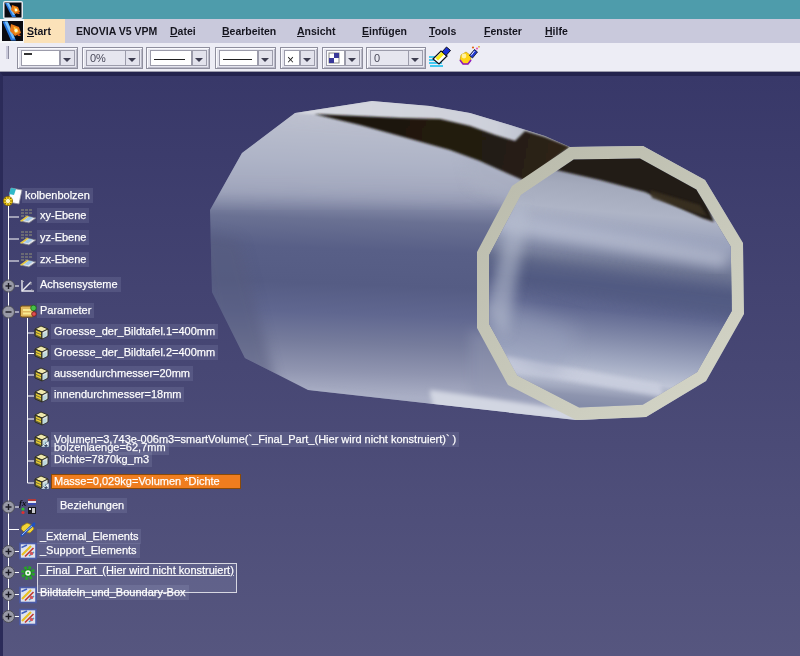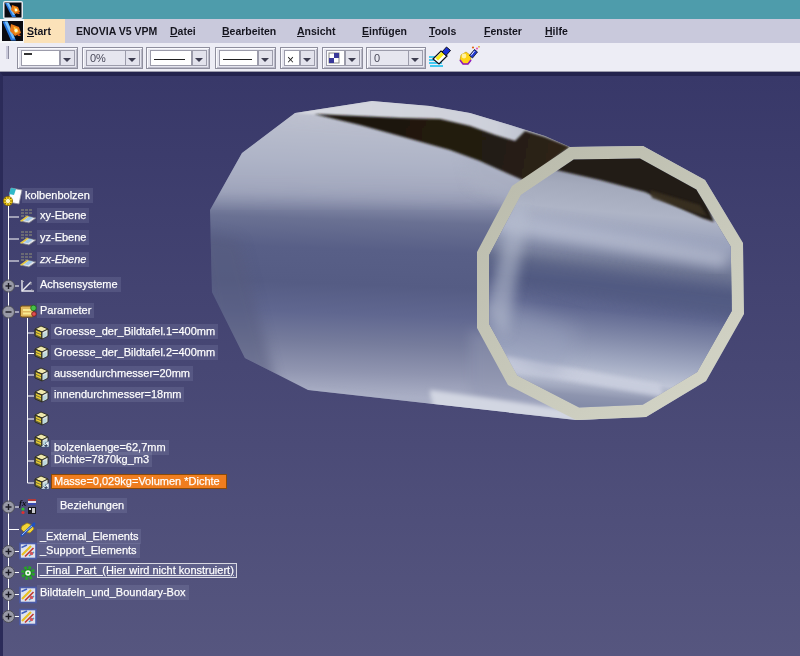--- a/index.html
+++ b/index.html
@@ -20,22 +20,22 @@
   .combo .btn{position:absolute;right:2px;top:2px;bottom:2px;width:13px;background:#e2e2ec;
       border:1px solid #9c9cab;}
   .combo .btn:after{content:"";position:absolute;left:2px;top:7px;
       border-left:4px solid transparent;border-right:4px solid transparent;border-top:4px solid #3c3c50;}
   .vp{position:absolute;left:0;top:72px;width:800px;height:584px;
       background:linear-gradient(#383869,#56567f);
       border-top:4px solid #23234d;border-left:3px solid #2b2b59;box-sizing:border-box;}
   .tree{position:absolute;left:-3px;top:-76px;width:800px;height:660px;font-size:11px;color:#fff;-webkit-text-stroke:0.25px rgba(255,255,255,0.85);}
   .trow{position:absolute;white-space:pre;}
   .lbl{background:rgba(196,202,235,0.13);padding:1px 3px 2px 3px;}
-  .lbl.mas{background:#ef7d1f;border:1px solid #8a4a08;padding:0 6px 1px 2px;}
-  .lbl.sel{border:1px solid rgba(255,255,255,0.75);padding:0 2px 1px 2px;}
+  .lbl.mas{background:#ef7d1f;border:1px solid #8a4a08;padding:0 20px 1px 2px;}
+  .lbl.sel{border:1px solid rgba(255,255,255,0.75);padding:0 2px 16px 2px;}
   .lbl u{text-decoration:underline;}
 </style>
 </head>
 <body>
 <div id="app">
   <div class="titlebar">
     <svg style="position:absolute;left:3px;top:1px;" width="20" height="18" viewBox="0 0 20 18">
       <rect x="0" y="0" width="20" height="18" rx="2" fill="#e8ecf2"></rect>
       <rect x="1.5" y="1.5" width="17" height="15" fill="#0a0a10"></rect>
       <polygon points="2,2 6,2 13,16 9,16" fill="#2878e0"></polygon>
@@ -361,21 +361,21 @@
             <rect x="2" y="4" width="3" height="2"></rect>
             <rect x="6" y="4" width="3" height="2"></rect>
             <rect x="10" y="4" width="3" height="2"></rect>
             <rect x="2" y="7" width="3" height="2"></rect>
             <rect x="6" y="7" width="3" height="2"></rect>
           </g>
 <polygon points="1,13 8,8 17,10 10,15" fill="#dfe2ea" stroke="#74747e" stroke-width="0.8"></polygon>
 <polygon points="1,13 8,8 10,8.5 3,13.5" fill="#e8c838"></polygon>
 <polygon points="5,12.2 10,8.7 14,9.6 9,13.2" fill="#9fc8e8"></polygon>
         </svg>
-<div class="trow" style="left:37px;top:253px;font-style:italic;"><span class="lbl">zx-Ebene</span></div>
+<div class="trow" style="left:37px;top:253px;"><span class="lbl">zx-Ebene</span></div>
 <svg style="position:absolute;left:19px;top:277px;" width="18" height="18" viewBox="0 0 18 18">
 <g stroke="#e8e8ee" stroke-width="1.4" fill="none">
             <path d="M3 3 L3 14 L15 14"></path>
             <path d="M3 14 L12 5"></path>
           </g>
 <g stroke="#9a9aa8" stroke-width="1">
             <path d="M15 14 L12 12.5"></path>
             <path d="M12 5 L12 8"></path>
             <path d="M3 3 L5 5"></path>
           </g>
@@ -501,20 +501,21 @@
 <polygon points="2,5 8,2 15,5 9,8" fill="#efe8ac" stroke="#2a2a20" stroke-width="0.9"></polygon>
 <polygon points="2,5 9,8 9,15 2,12" fill="#6b683a" stroke="#2a2a20" stroke-width="0.9"></polygon>
 <polygon points="9,8 15,5 15,12 9,15" fill="#dfe6e2" stroke="#2a2a20" stroke-width="0.9"></polygon>
 <g fill="#e8cc30">
             <rect x="3" y="6.5" width="5" height="1.6" transform="skewY(23)" transform-origin="3 6.5"></rect>
             <rect x="3" y="9" width="5" height="1.6" transform="skewY(23)" transform-origin="3 9"></rect>
           </g>
 <path d="M10 9.5 L13.5 8 L13.5 12.5 L10 14 Z" fill="#bcd8dc"></path>
           <path d="M16 9 L16 15 L8 15 L10.5 12.5 L13 15.2 L14.5 13.5 L12 11 Z" fill="#eef2f8" stroke="#3a5a80" stroke-width="0.6"></path>
         </svg>
+<div class="trow" style="left:51px;top:433px;"><span class="lbl">Volumen=3,743e-006m3=smartVolume(`_Final_Part_(Hier wird nicht konstruiert)` )</span></div>
 <svg style="position:absolute;left:33px;top:452px;" width="18" height="18" viewBox="0 0 18 18">
 <polygon points="2,5 8,2 15,5 9,8" fill="#efe8ac" stroke="#2a2a20" stroke-width="0.9"></polygon>
 <polygon points="2,5 9,8 9,15 2,12" fill="#6b683a" stroke="#2a2a20" stroke-width="0.9"></polygon>
 <polygon points="9,8 15,5 15,12 9,15" fill="#dfe6e2" stroke="#2a2a20" stroke-width="0.9"></polygon>
 <g fill="#e8cc30">
             <rect x="3" y="6.5" width="5" height="1.6" transform="skewY(23)" transform-origin="3 6.5"></rect>
             <rect x="3" y="9" width="5" height="1.6" transform="skewY(23)" transform-origin="3 9"></rect>
           </g>
 <path d="M10 9.5 L13.5 8 L13.5 12.5 L10 14 Z" fill="#bcd8dc"></path>
         </svg>

